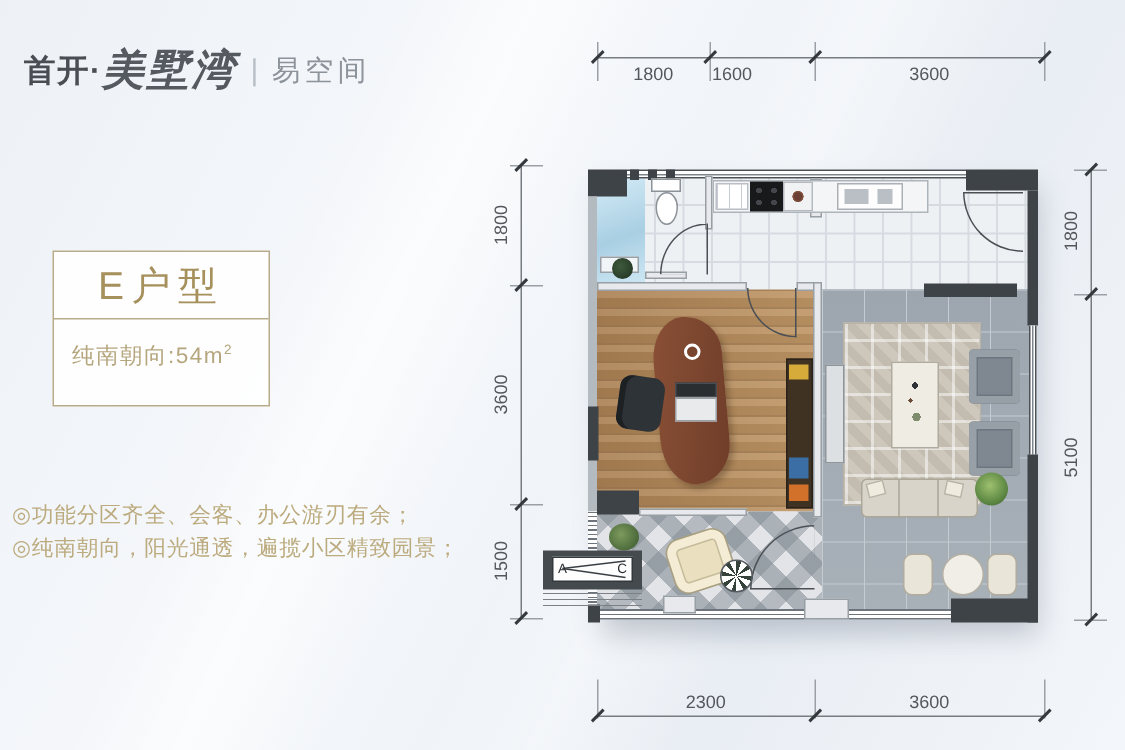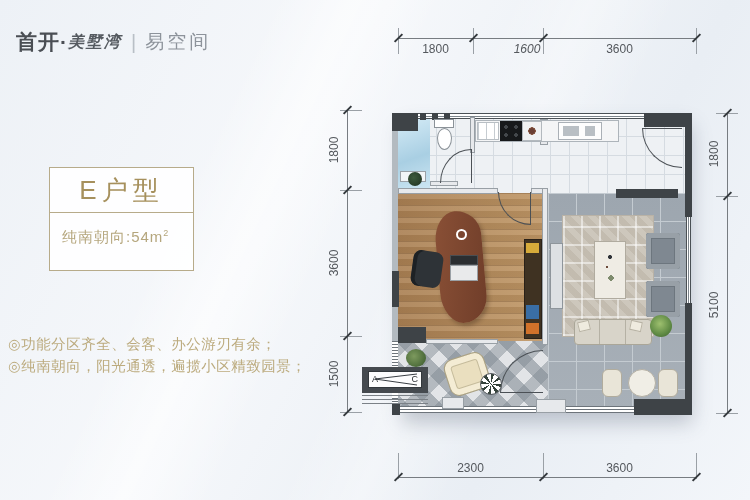--- a/index.html
+++ b/index.html
@@ -7,24 +7,24 @@
     width:750px;height:500px;position:relative;overflow:hidden;
     font-family:"Liberation Sans","DejaVu Sans",sans-serif;
     background:linear-gradient(118deg,#edf1f6 0%,#f6f8fb 38%,#e9eef4 72%,#f3f6fa 100%);
   }
   .abs{position:absolute;}
   .streaks{left:0;top:0;width:750px;height:500px;pointer-events:none;
     background:linear-gradient(115deg,transparent 28%,rgba(255,255,255,.55) 36%,transparent 45%,transparent 52%,rgba(255,255,255,.35) 60%,transparent 69%);}
   
   .logo{left:16px;top:28px;display:flex;align-items:center;white-space:nowrap;text-align:right;}
   .logo-prefix{font-size:21px;font-weight:700;color:#4a4e54;letter-spacing:1px;}
-  .logo-script{font-size:16px;font-weight:700;color:#555a60;font-style:italic;letter-spacing:2px;}
+  .logo-script{font-size:28px;font-weight:700;color:#555a60;font-style:italic;letter-spacing:2px;}
   .logo-divider{color:#b9bfc6;font-size:20px;margin:0 9px;font-weight:300;}
   .logo-sub{font-size:19px;color:#8d939b;letter-spacing:3px;}
-  .unit-panel{left:49px;top:167px;width:145px;height:104px;background:rgba(255,255,255,.88);
+  .unit-panel{left:35px;top:167px;width:145px;height:104px;background:rgba(255,255,255,.88);
     border:1px solid #b7ab8a;box-sizing:border-box;}
   .unit-title{height:44px;line-height:44px;text-align:center;border-bottom:1px solid #b7ab8a;
     font-size:26px;color:#a6905c;letter-spacing:5px;}
   .unit-area{padding:15px 0 0 12px;font-size:15px;color:#b5a67d;letter-spacing:1px;}
   .unit-area sup{font-size:9px;}
   .features{left:8px;top:333px;width:330px;font-size:14.5px;color:#bcab7e;line-height:22px;letter-spacing:.5px;}
   
   .dline{background:#777c81;}
   .guide{background:#9aa0a6;}
   .tick{width:11px;height:2px;background:#34393d;transform:rotate(-45deg);}
@@ -189,21 +189,21 @@
 <div class="abs dline" style="left:398px;top:38px;width:298px;height:1px;"></div>
 <div class="abs guide" style="left:398px;top:28px;width:1px;height:26px;"></div>
 <div class="abs guide" style="left:473px;top:28px;width:1px;height:26px;"></div>
 <div class="abs guide" style="left:543px;top:28px;width:1px;height:26px;"></div>
 <div class="abs guide" style="left:696px;top:28px;width:1px;height:26px;"></div>
 <div class="abs tick" style="left:393px;top:37px;"></div>
 <div class="abs tick" style="left:468px;top:37px;"></div>
 <div class="abs tick" style="left:538px;top:37px;"></div>
 <div class="abs tick" style="left:691px;top:37px;"></div>
 <div class="abs dim-label" style="left:398px;top:42px;width:75px;">1800</div>
-<div class="abs dim-label" style="left:492px;top:42px;width:70px;font-style:italic;">1600</div>
+<div class="abs dim-label" style="left:453px;top:42px;width:70px;">1600</div>
 <div class="abs dim-label" style="left:543px;top:42px;width:153px;">3600</div>
 
 <div class="abs dline" style="left:347px;top:110px;width:1px;height:302px;"></div>
 <div class="abs guide" style="left:340px;top:110px;width:22px;height:1px;"></div>
 <div class="abs guide" style="left:340px;top:190px;width:22px;height:1px;"></div>
 <div class="abs guide" style="left:340px;top:336px;width:22px;height:1px;"></div>
 <div class="abs guide" style="left:340px;top:412px;width:22px;height:1px;"></div>
 <div class="abs tick" style="left:342px;top:109px;"></div>
 <div class="abs tick" style="left:342px;top:189px;"></div>
 <div class="abs tick" style="left:342px;top:335px;"></div>

